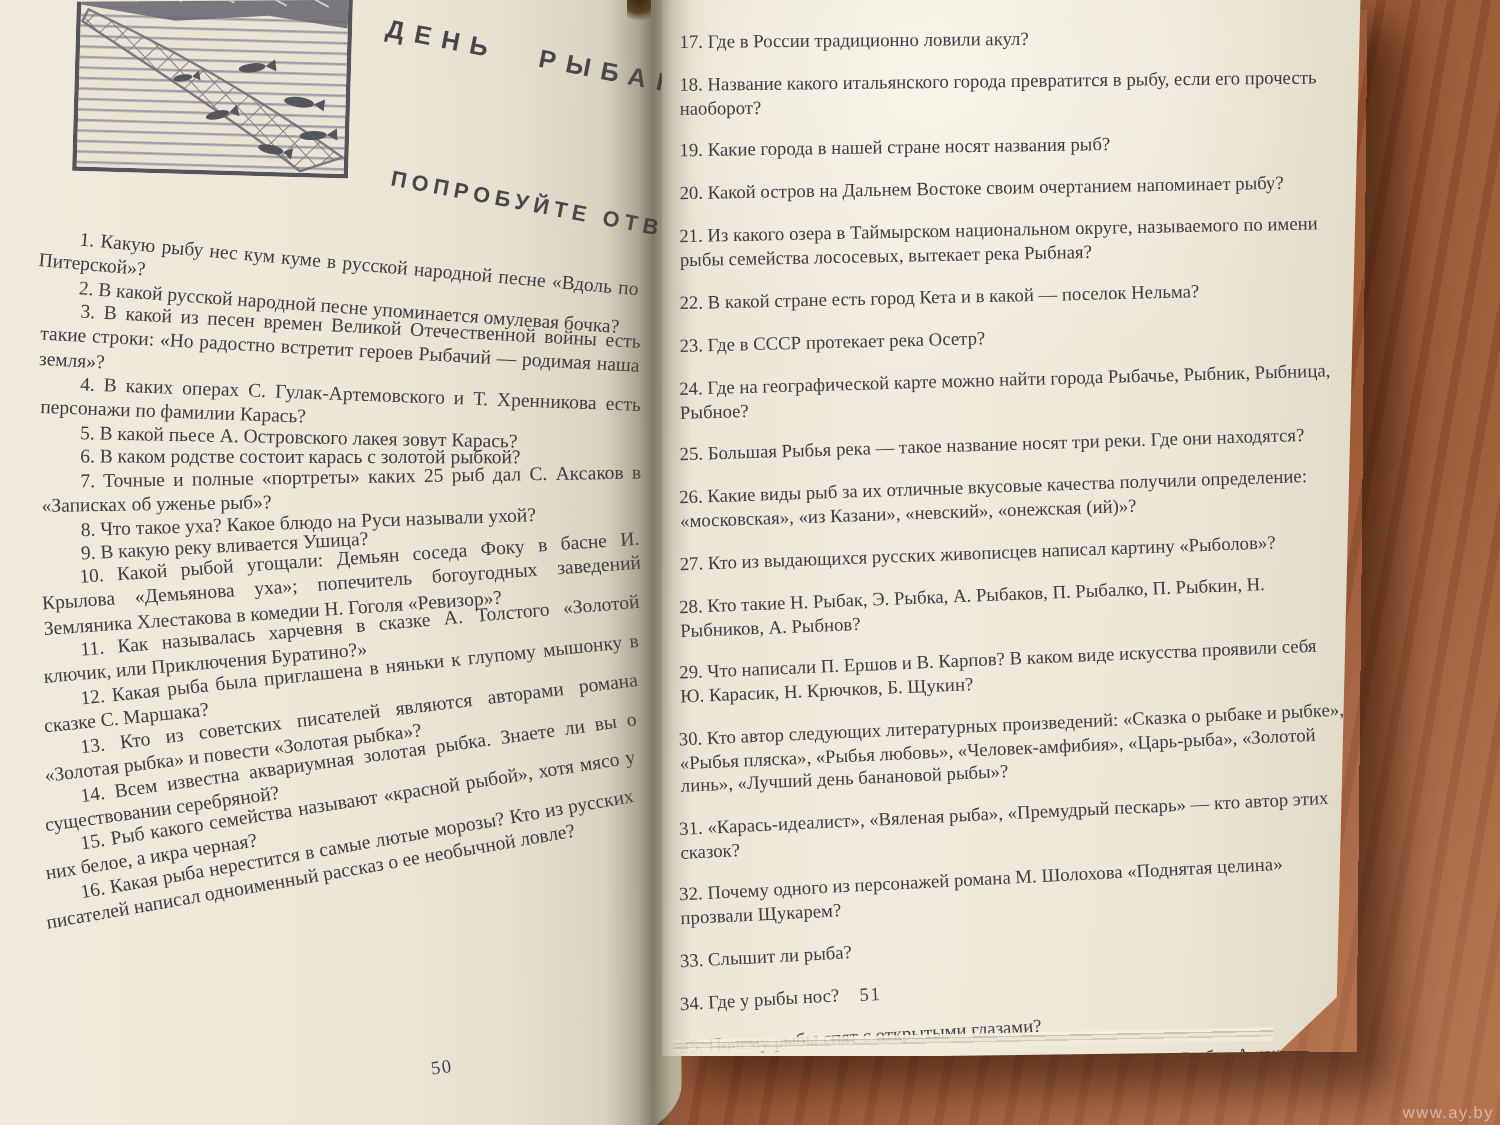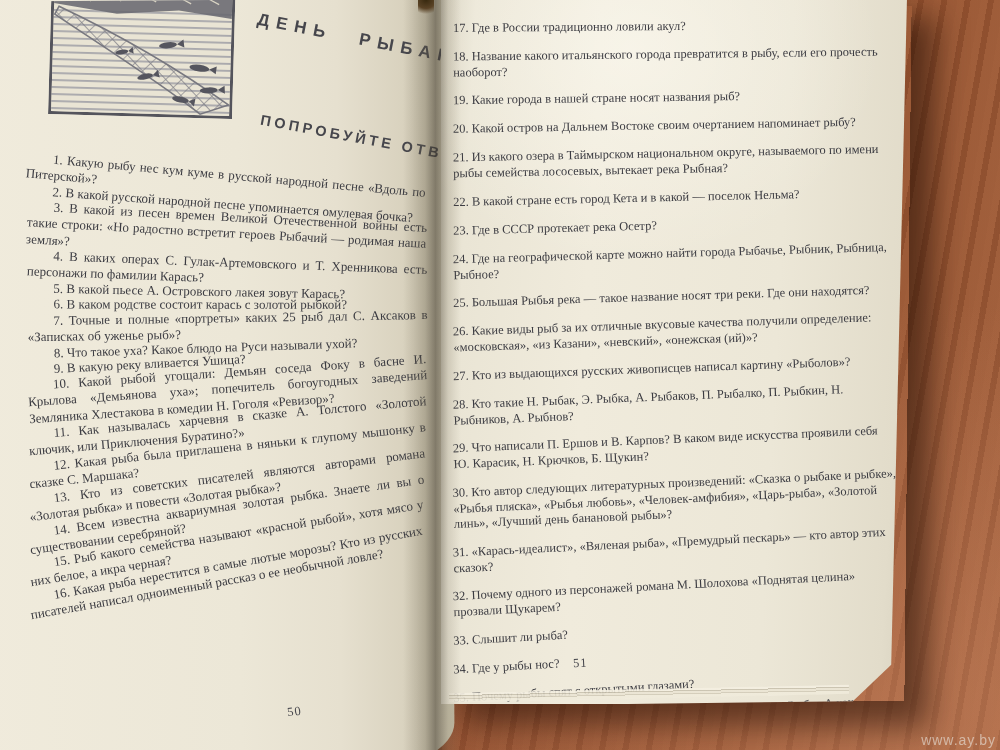--- a/index.html
+++ b/index.html
@@ -69,21 +69,21 @@
   .gutter{
     position:absolute;left:403px;top:-10px;width:58px;height:770px;pointer-events:none;
     background:linear-gradient(90deg,rgba(110,100,80,0) 0%,rgba(96,88,68,0.30) 38%,rgba(62,55,42,0.52) 56%,rgba(110,102,82,0.18) 78%,rgba(0,0,0,0) 100%);
   }
   .spine-notch{
     position:absolute;left:418px;top:0;width:16px;height:14px;pointer-events:none;
     background:radial-gradient(100% 100% at 50% 0%, #38290f 0%, #5a4326 60%, rgba(0,0,0,0) 100%);
   }
   .watermark{
     position:absolute;right:4px;bottom:2px;
-    font-family:"Liberation Sans","DejaVu Sans",sans-serif;font-size:14px;
+    font-family:"Liberation Sans","DejaVu Sans",sans-serif;font-size:11px;
     color:rgba(232,227,219,0.62);letter-spacing:1px;
   }
 </style>
 </head>
 <body>
 
 <div class="wood"></div>
 <div class="page-shadow"></div>
 
 <div class="left-page">

